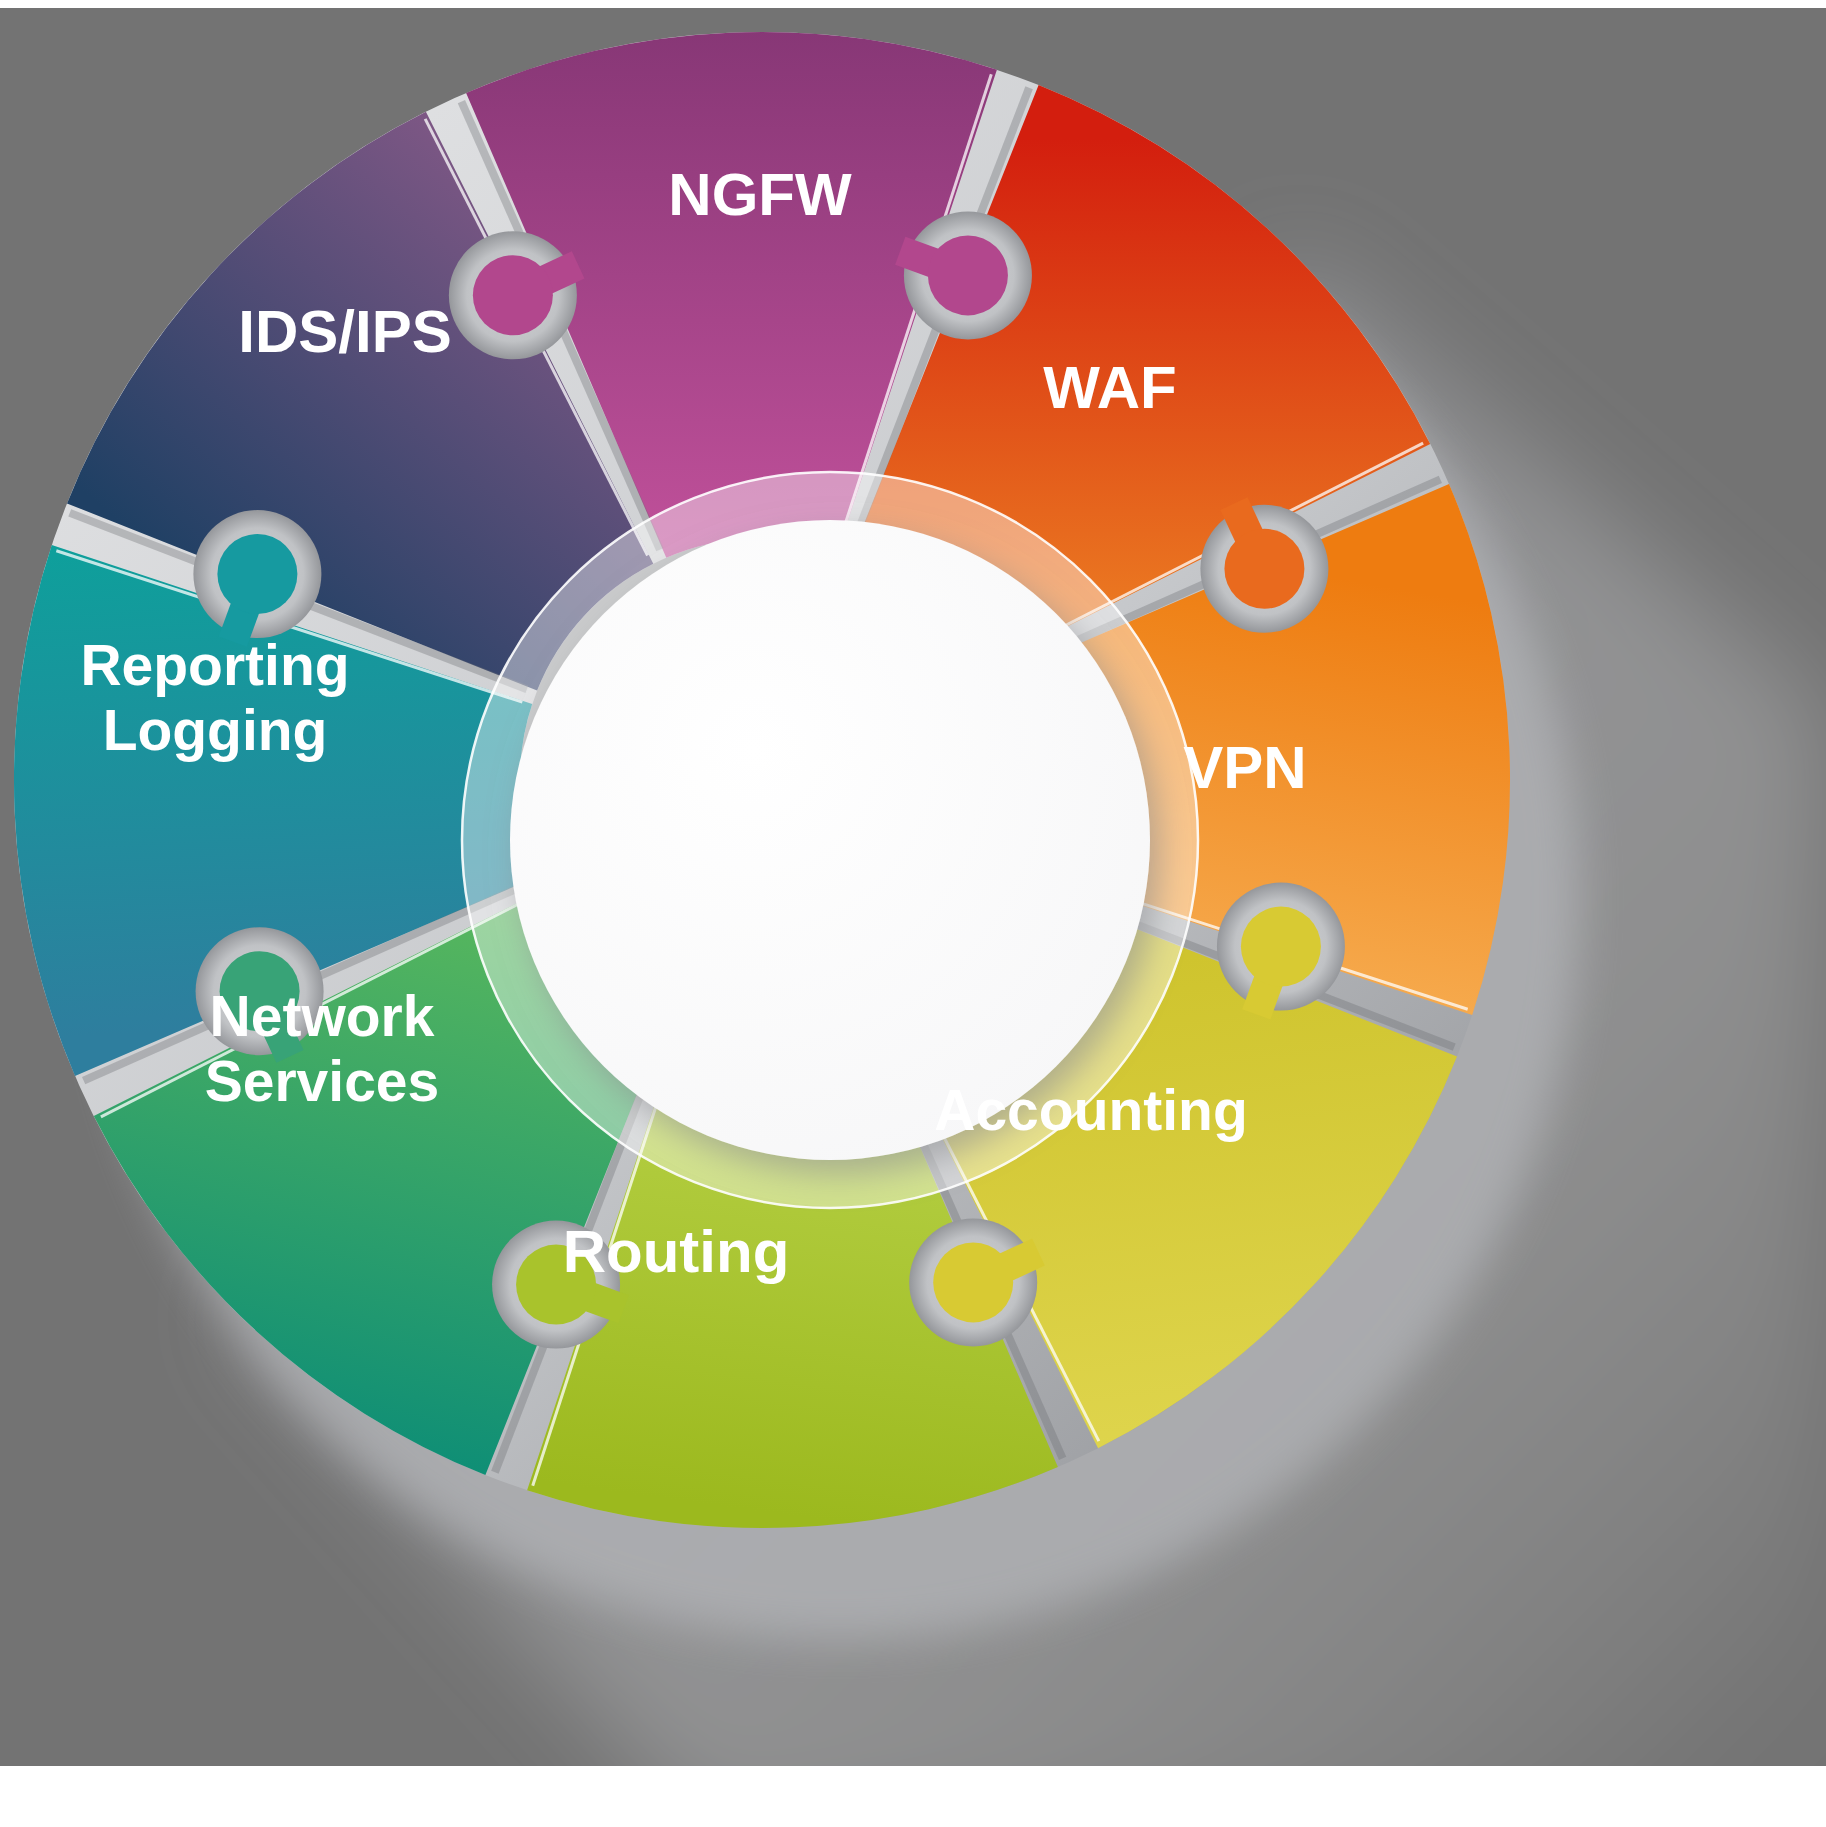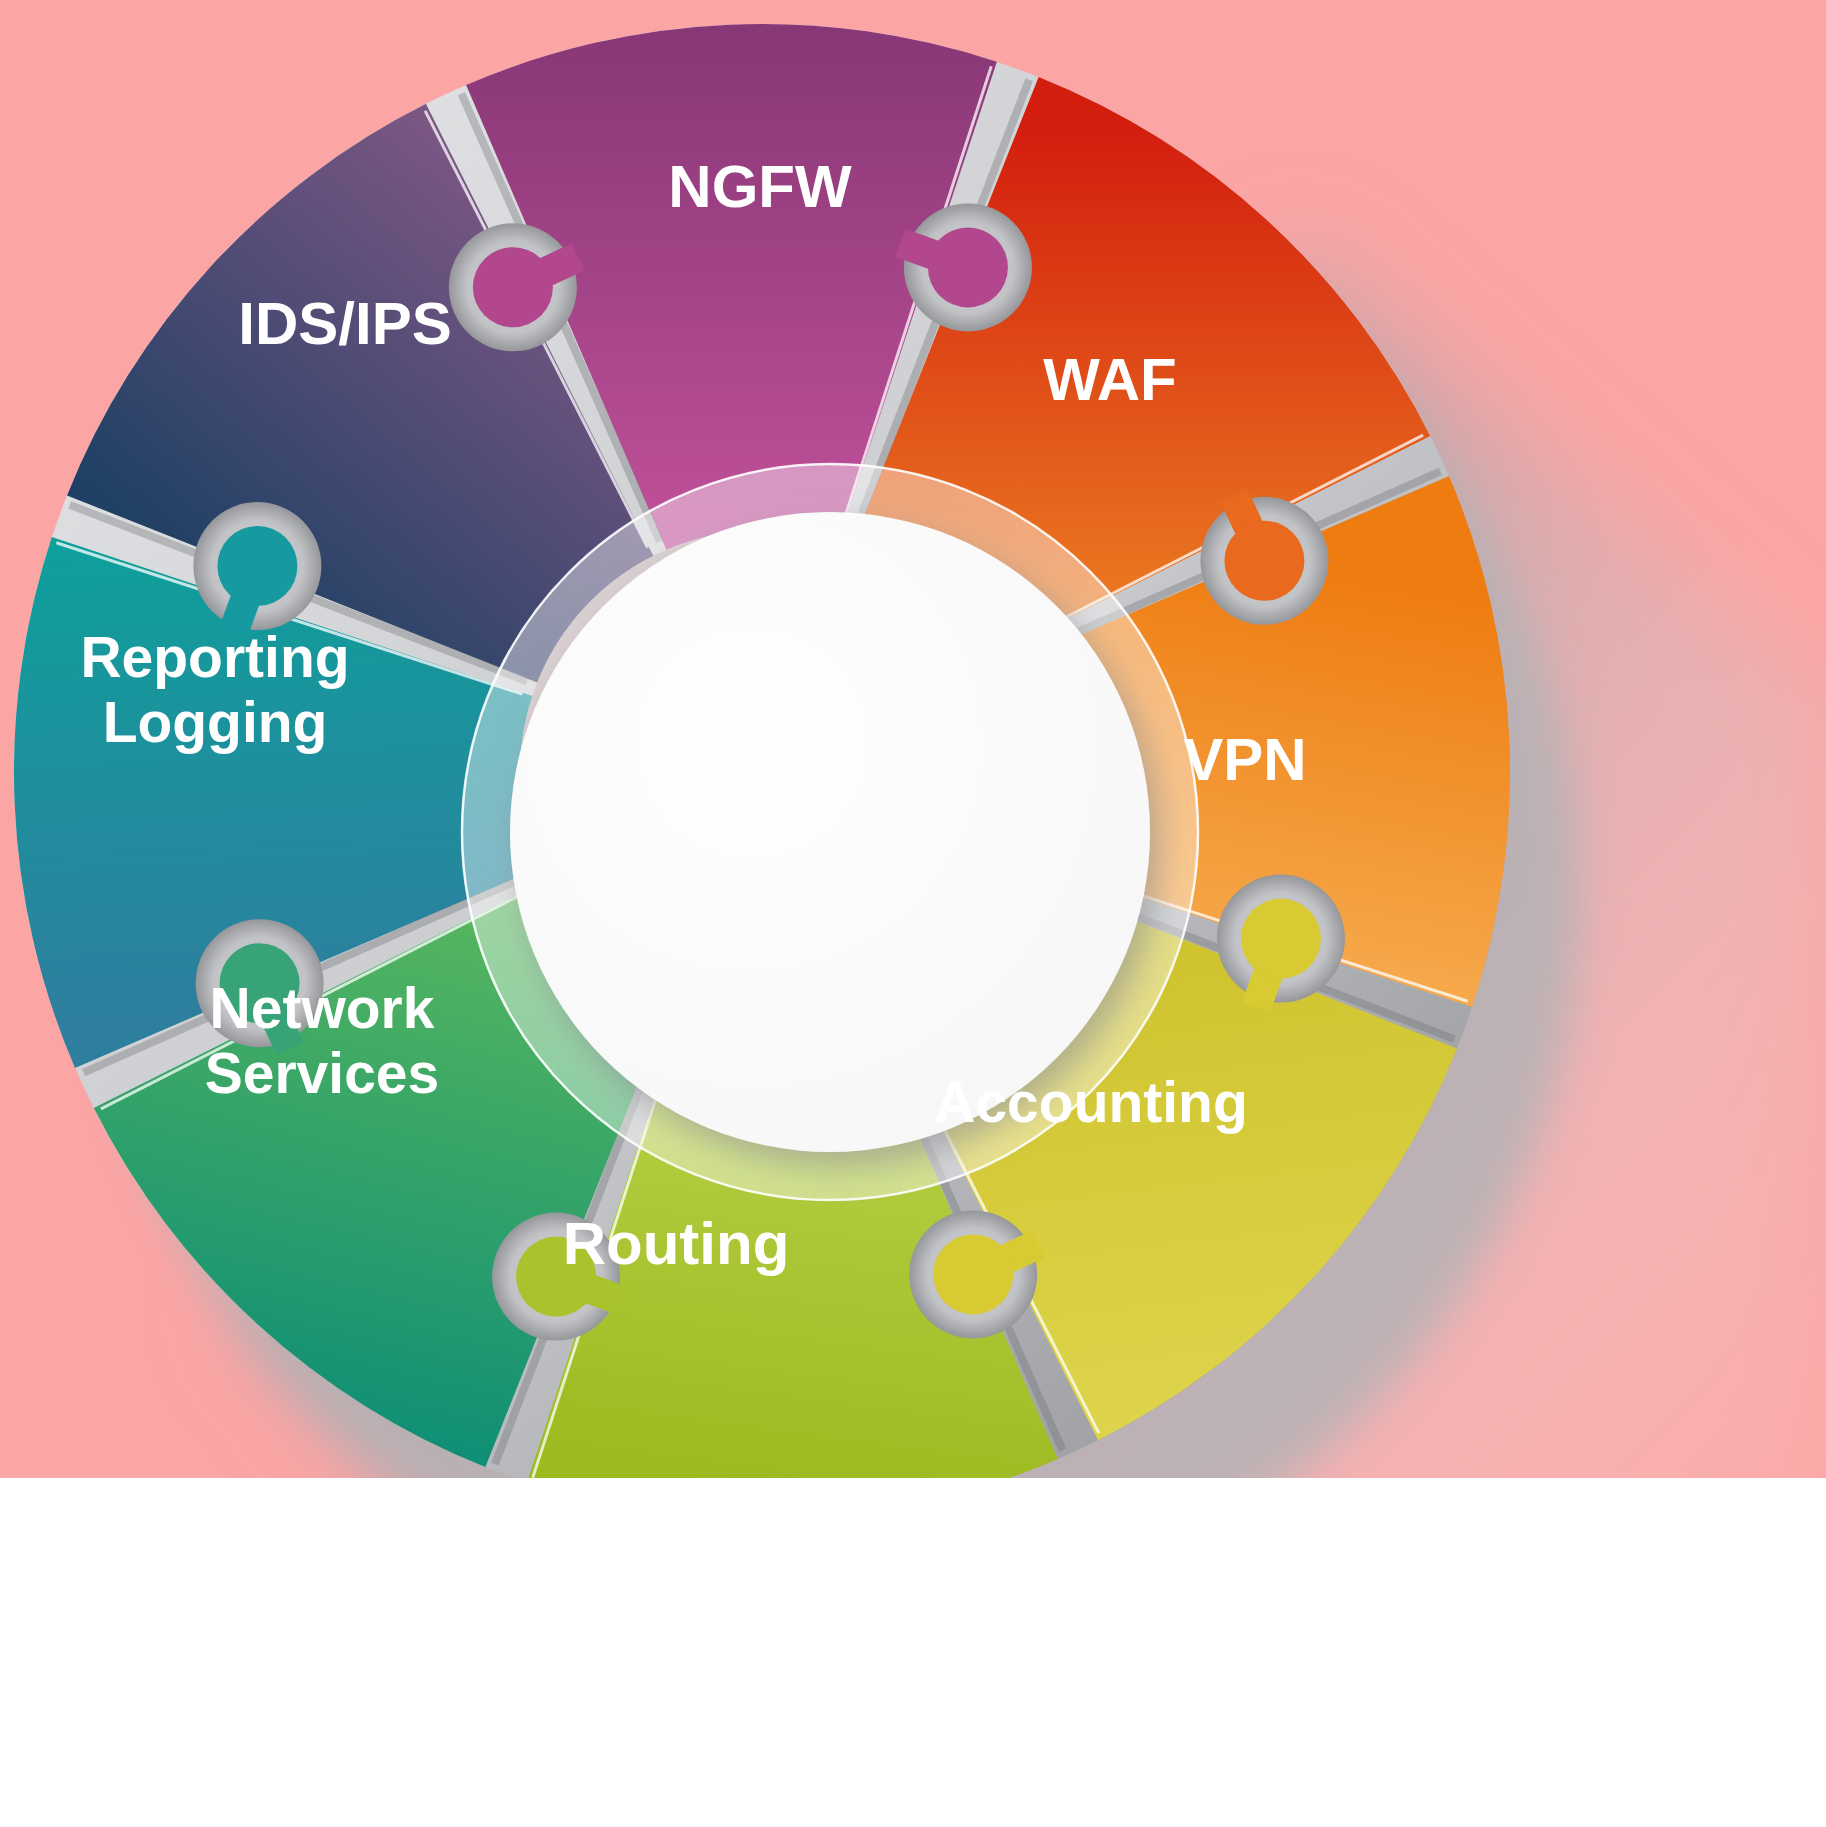--- a/index.html
+++ b/index.html
@@ -1,17 +1,17 @@
 <!DOCTYPE html>
 <html><head>
 <meta charset="utf-8">
 <style>
   html,body{margin:0;padding:0;background:#ffffff;}
-  .stage{position:relative;width:1826px;height:1478px;background:#fca5a5;overflow:hidden;
-         font-family:"Liberation Sans", sans-serif;}
+  .stage{position:relative;width:1826px;height:1758px;background:#737373;overflow:hidden;
+         font-family:"Liberation Sans", sans-serif;margin-top:8px;}
   svg{display:block;width:1826px;height:1827px;}
   text{font-family:"Liberation Sans","DejaVu Sans",sans-serif;font-weight:700;}
 </style>
 </head>
 <body>
 
 <div class="stage">
   <svg id="wheel-svg" viewBox="0 0 1826 1827" aria-hidden="false">
     <defs id="wheel-defs">
         <linearGradient id="grad-ngfw" gradientUnits="userSpaceOnUse" x1="760" y1="20" x2="760" y2="560">

